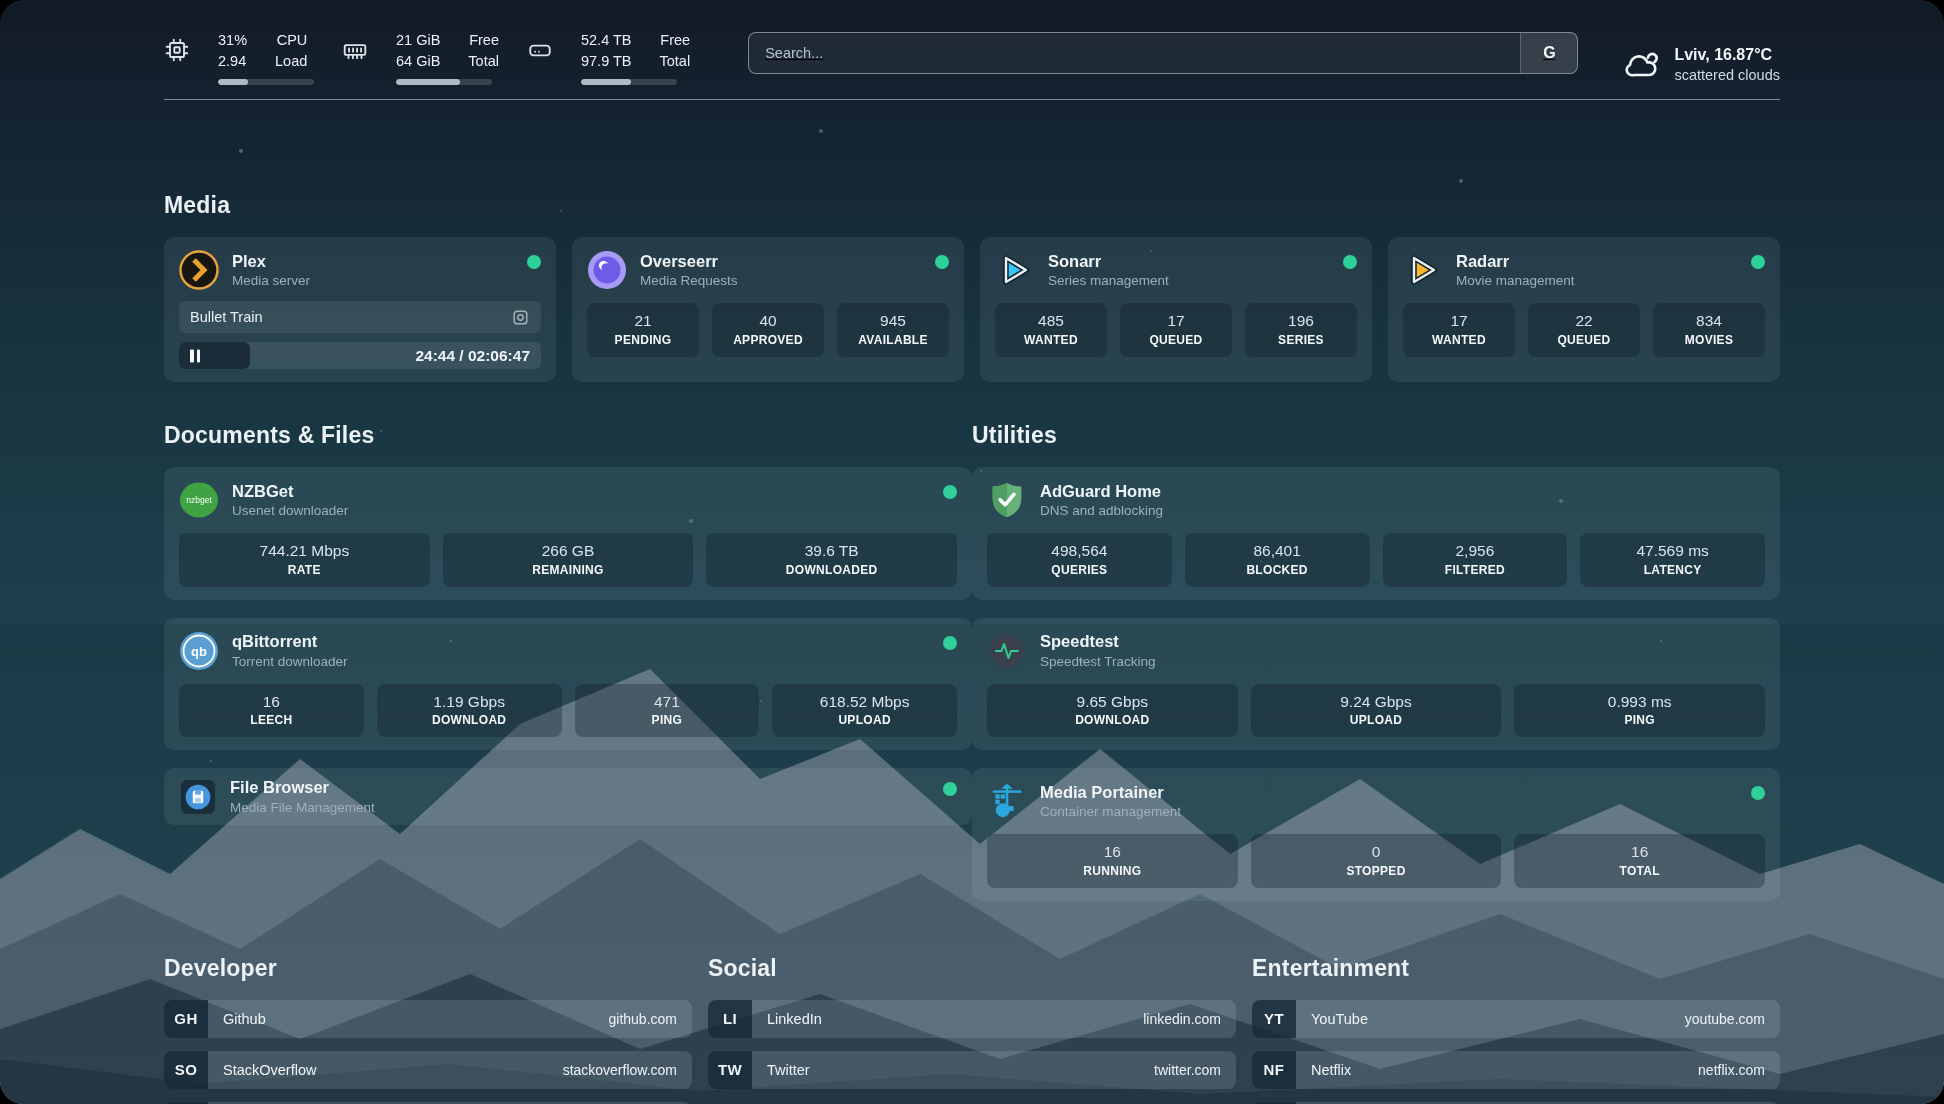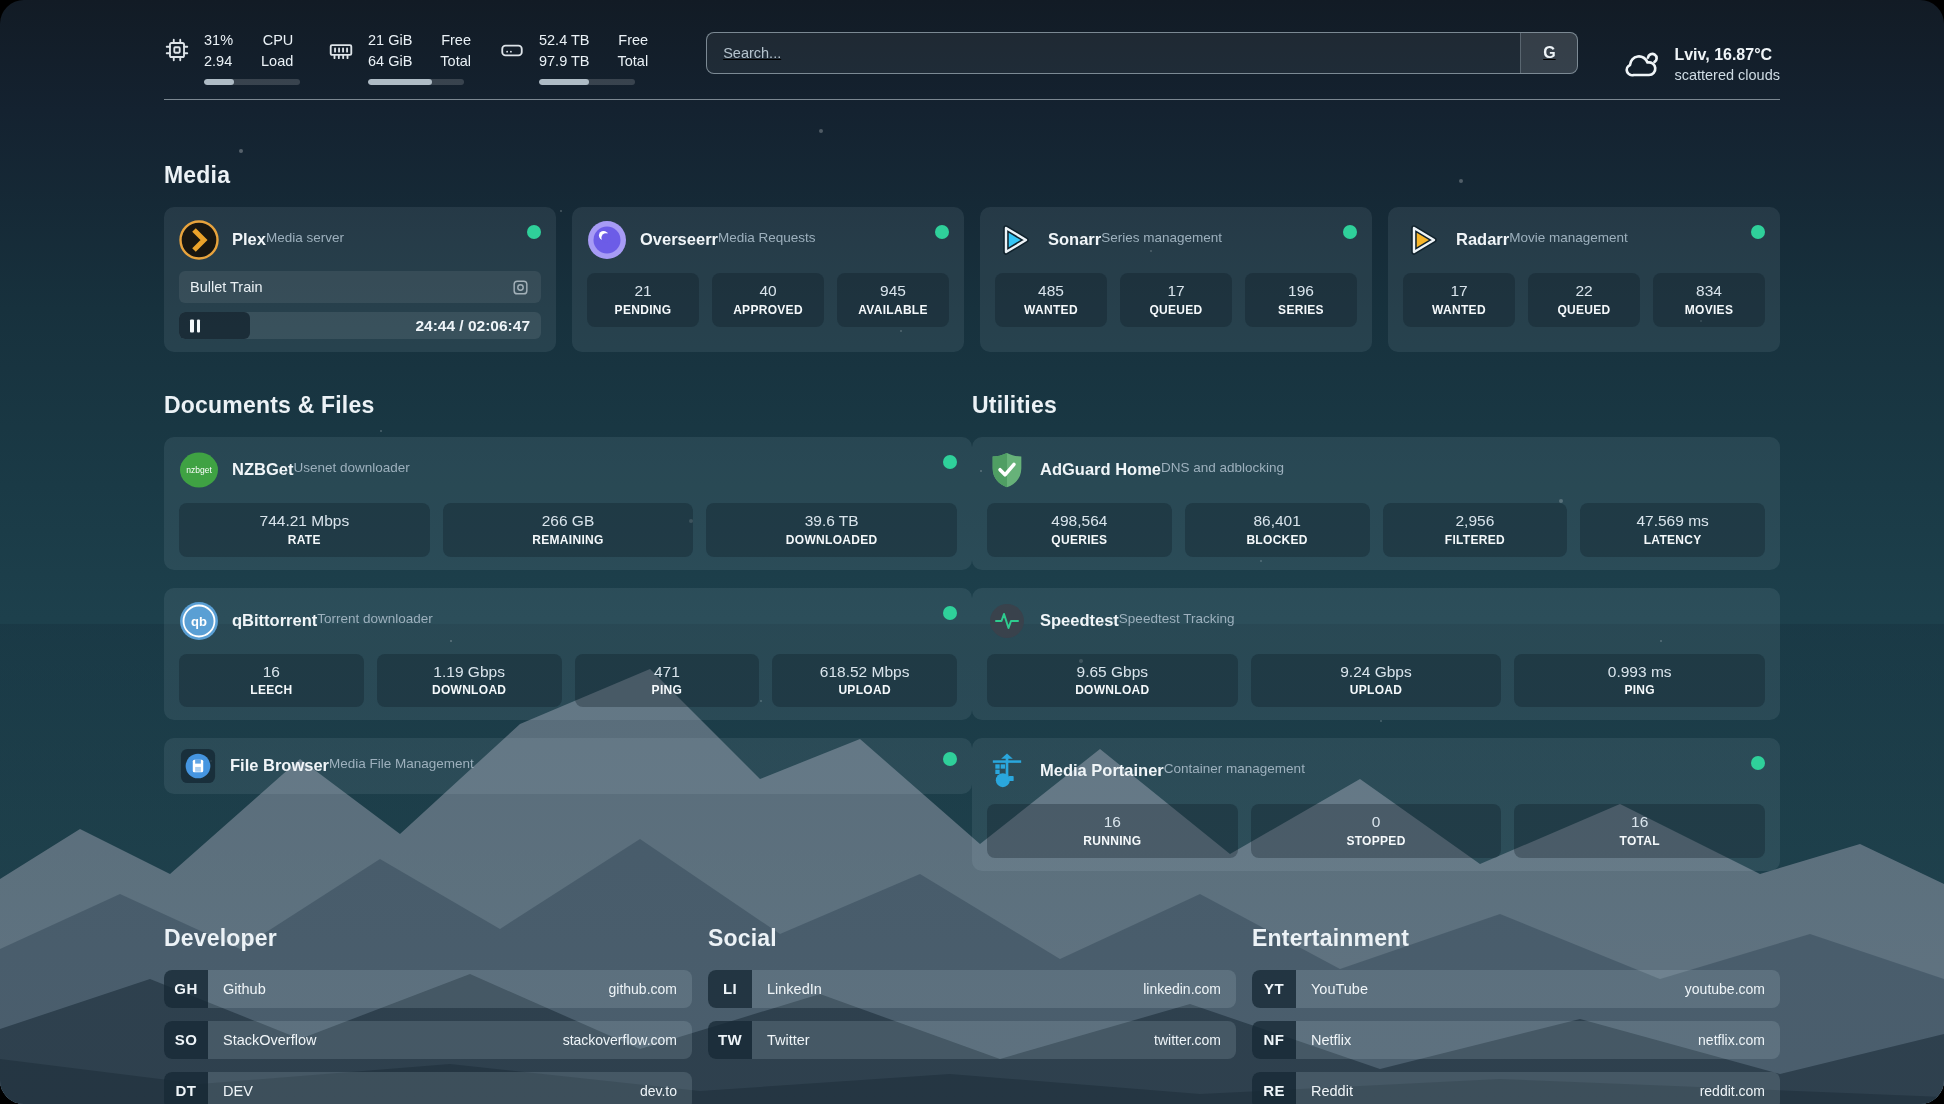--- a/index.html
+++ b/index.html
@@ -13,21 +13,21 @@
     box-shadow:240px 150px 0 1px rgba(255,255,255,.28),560px 210px 0 0 rgba(255,255,255,.22),820px 130px 0 1px rgba(255,255,255,.25),
     1150px 250px 0 0 rgba(255,255,255,.2),1460px 180px 0 1px rgba(255,255,255,.26),1700px 320px 0 0 rgba(255,255,255,.2),
     380px 430px 0 0 rgba(255,255,255,.22),690px 520px 0 1px rgba(255,255,255,.2),980px 470px 0 0 rgba(255,255,255,.24),
     1260px 560px 0 0 rgba(255,255,255,.2),1560px 500px 0 1px rgba(255,255,255,.22),450px 640px 0 0 rgba(255,255,255,.25),
     760px 700px 0 0 rgba(255,255,255,.2),1080px 660px 0 1px rgba(255,255,255,.22),1380px 720px 0 0 rgba(255,255,255,.2),
     210px 760px 0 0 rgba(255,255,255,.25),1660px 640px 0 0 rgba(255,255,255,.22),900px 330px 0 0 rgba(255,255,255,.2);}
   .content{position:relative;z-index:2;padding:0 164px;}
 
   
   .topbar{display:flex;align-items:flex-start;padding-top:30px;}
-  .sys{display:flex;gap:14px;margin-right:28px;}
+  .sys{display:flex;gap:28px;margin-right:28px;}
   .sys .icn{margin-top:7px;opacity:.95;}
   .sys-body{display:flex;flex-direction:column;}
   .sys-rows{display:flex;gap:28px;}
   .sys-col{display:flex;flex-direction:column;font-size:14.5px;line-height:1.45;color:#eaf1f6;font-weight:500;}
   .sys-col.labels{text-align:right;}
   .bar{margin-top:7px;width:96px;height:6px;border-radius:3px;background:rgba(255,255,255,0.16);overflow:hidden;}
   .bar i{display:block;height:100%;border-radius:3px;background:#aebbc5;}
   .search{flex:1;display:flex;align-items:stretch;height:40px;margin:2px 44px 0 30px;border:1px solid rgba(200,216,226,0.55);
     border-radius:8px;background:rgba(255,255,255,0.055);overflow:hidden;text-decoration:underline;}
   .search input{flex:1;background:transparent;border:none;outline:none;color:#e8f0f5;font-size:14.5px;padding:0 16px;font-family:"Liberation Sans",sans-serif;}
@@ -35,31 +35,31 @@
   .g-btn{width:56px;display:flex;align-items:center;justify-content:center;background:rgba(255,255,255,0.10);
     color:#eef4f8;font-size:16px;font-weight:600;cursor:pointer;border-left:1px solid rgba(200,216,226,0.25);}
   .weather{display:flex;gap:12px;align-items:flex-end;margin-top:14px;}
   .weather .wtxt{display:flex;flex-direction:column;line-height:1.35;}
   .wsummary{font-size:16px;font-weight:600;color:#f0f5f8;}
   .wcond{font-size:14.5px;color:#cfdce4;}
   .divider{margin-top:14px;border-bottom:1px solid rgba(225,238,244,0.5);}
 
   
   h2.sec{margin:0;font-size:23px;font-weight:600;color:#ecf2f6;letter-spacing:.2px;}
-  .sec-media{margin-top:62px;}
+  .sec-media{margin-top:92px;}
   .grid4{display:grid;grid-template-columns:repeat(4,1fr);gap:16px;margin-top:18px;}
   .cols2{display:grid;grid-template-columns:1fr 1fr;margin-top:40px;}
   .col h2.sec{margin-bottom:18px;}
   .vstack{display:flex;flex-direction:column;gap:18px;}
 
   
   .card{background:rgba(210,232,240,0.085);border-radius:10px;padding:13px 15px;box-sizing:border-box;cursor:pointer;}
   .card-head{display:flex;gap:13px;align-items:center;}
   .logo{width:40px;height:40px;flex:0 0 40px;display:flex;align-items:center;justify-content:center;}
-  .titles{display:flex;flex-direction:row;line-height:1.3;}
+  .titles{display:flex;flex-direction:column;line-height:1.3;}
   .sname{font-size:16.5px;font-weight:600;color:#f0f5f8;}
   .sdesc{font-size:13.5px;color:#9db0bd;}
   .dot{width:14px;height:14px;border-radius:50%;background:#2fd09a;margin-left:auto;align-self:flex-start;margin-top:5px;}
   .stats{display:grid;gap:13px;margin-top:13px;}
   .g3{grid-template-columns:repeat(3,1fr);}
   .g4{grid-template-columns:repeat(4,1fr);}
   .stat{background:rgba(9,22,32,0.30);border-radius:8px;text-align:center;padding:7px 4px 8px;}
   .sv{font-size:15.5px;color:#d9e4ec;line-height:1.4;}
   .sl{font-size:12px;font-weight:700;color:#f5f9fb;letter-spacing:.3px;line-height:1.4;}
   .card.slim{padding:9px 15px;}

